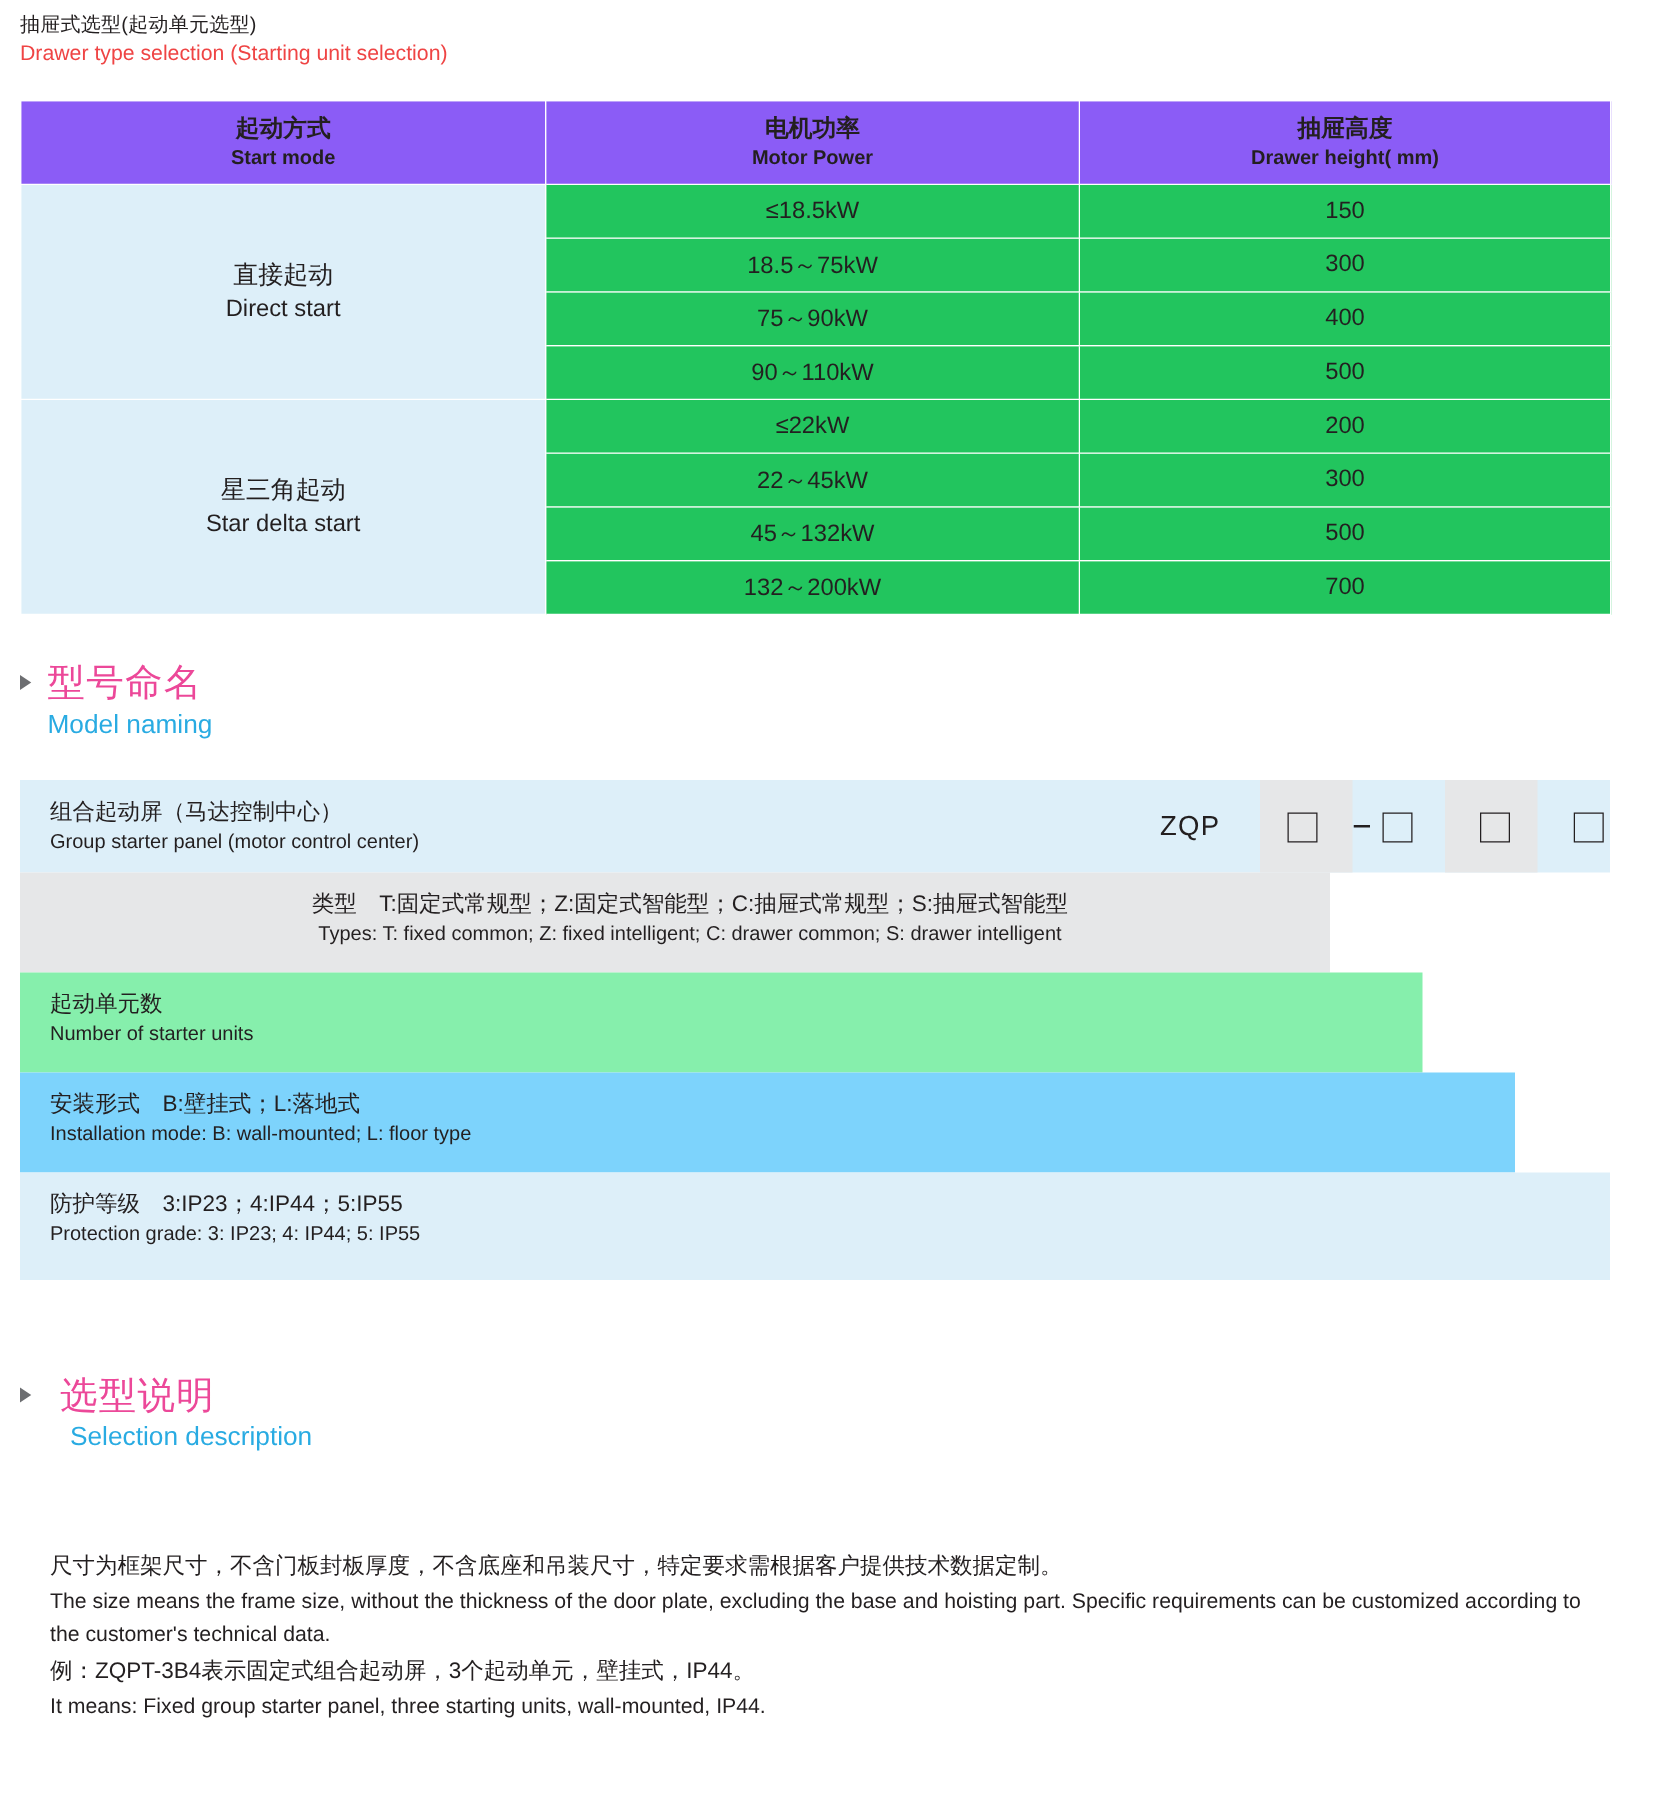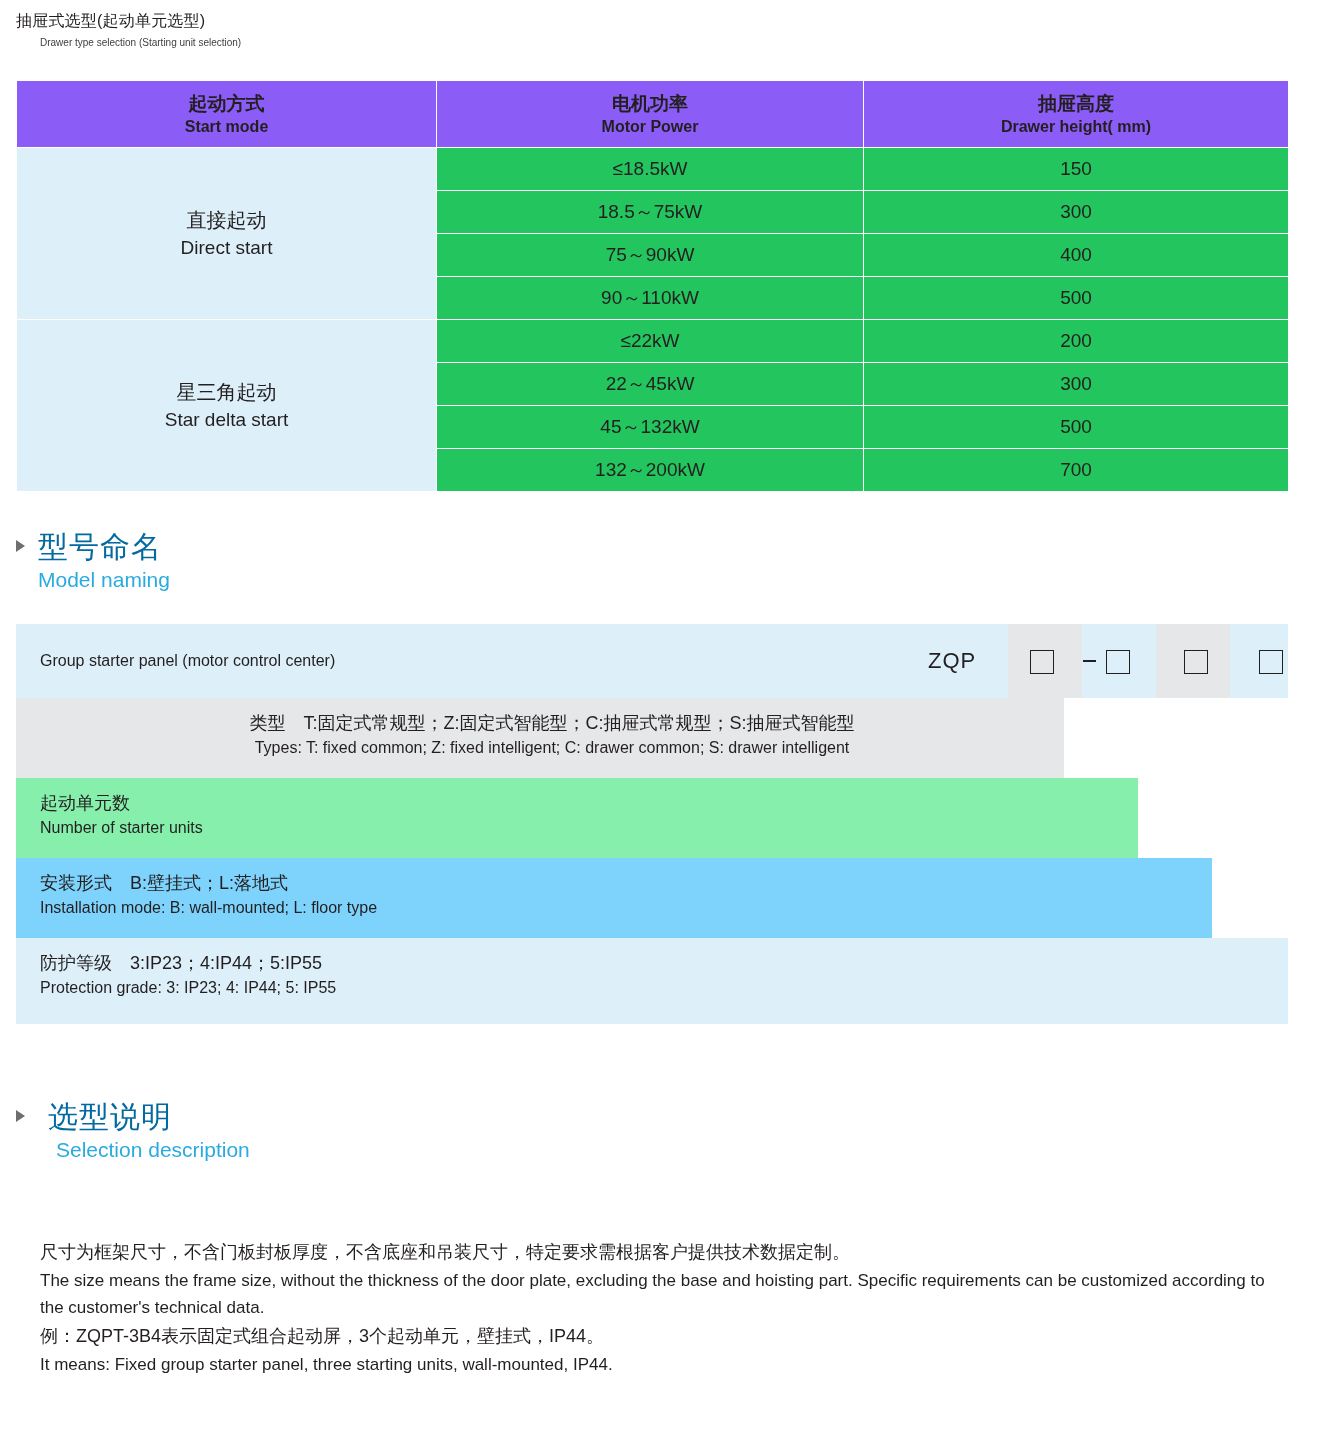--- a/index.html
+++ b/index.html
@@ -23,24 +23,23 @@
     top: 10px;
     width: 800px;
   }
   .top-caption .cn {
     font-size: 16px;
     color: #231f20;
     line-height: 22px;
     letter-spacing: 0.2px;
   }
   .top-caption .en {
-    font-size: 10px;
-    color: #404040;
+    font-size: 17px;
+    color: #ef4444;
     line-height: 21px;
-    margin-left: 24px;
   }
 
   
   .spec-table {
     position: absolute;
     left: 16px;
     top: 80px;
     width: 1272px;
     border-collapse: collapse;
     table-layout: fixed;
@@ -98,21 +97,21 @@
     top: 12px;
     width: 0;
     height: 0;
     border-left: 9px solid #6d6e71;
     border-top: 6px solid transparent;
     border-bottom: 6px solid transparent;
   }
   .section-head .cn {
     margin-left: 22px;
     font-size: 30px;
-    color: #0369a1;
+    color: #ec4899;
     line-height: 38px;
     letter-spacing: 1px;
   }
   .section-head .en {
     margin-left: 22px;
     font-size: 21px;
     color: #29abe2;
     line-height: 28px;
   }
   #model-naming-head { top: 528px; }
@@ -307,20 +306,21 @@
   <div class="cn">型号命名</div>
   <div class="en">Model naming</div>
 </div>
 
 <div class="naming-block">
 
   <div class="naming-row row-1">
     <div class="shade" style="left:992px;width:74px;"></div>
     <div class="shade" style="left:1140px;width:74px;"></div>
     <div class="txt">
+      <div class="cn">组合起动屏（马达控制中心）</div>
       <div class="en">Group starter panel (motor control center)</div>
     </div>
     <div class="zqp">ZQP</div>
     <div class="box" style="left:1014px;"></div>
     <div class="dash" style="left:1067px;"></div>
     <div class="box" style="left:1090px;"></div>
     <div class="box" style="left:1168px;"></div>
     <div class="box" style="left:1243px;"></div>
   </div>
 

